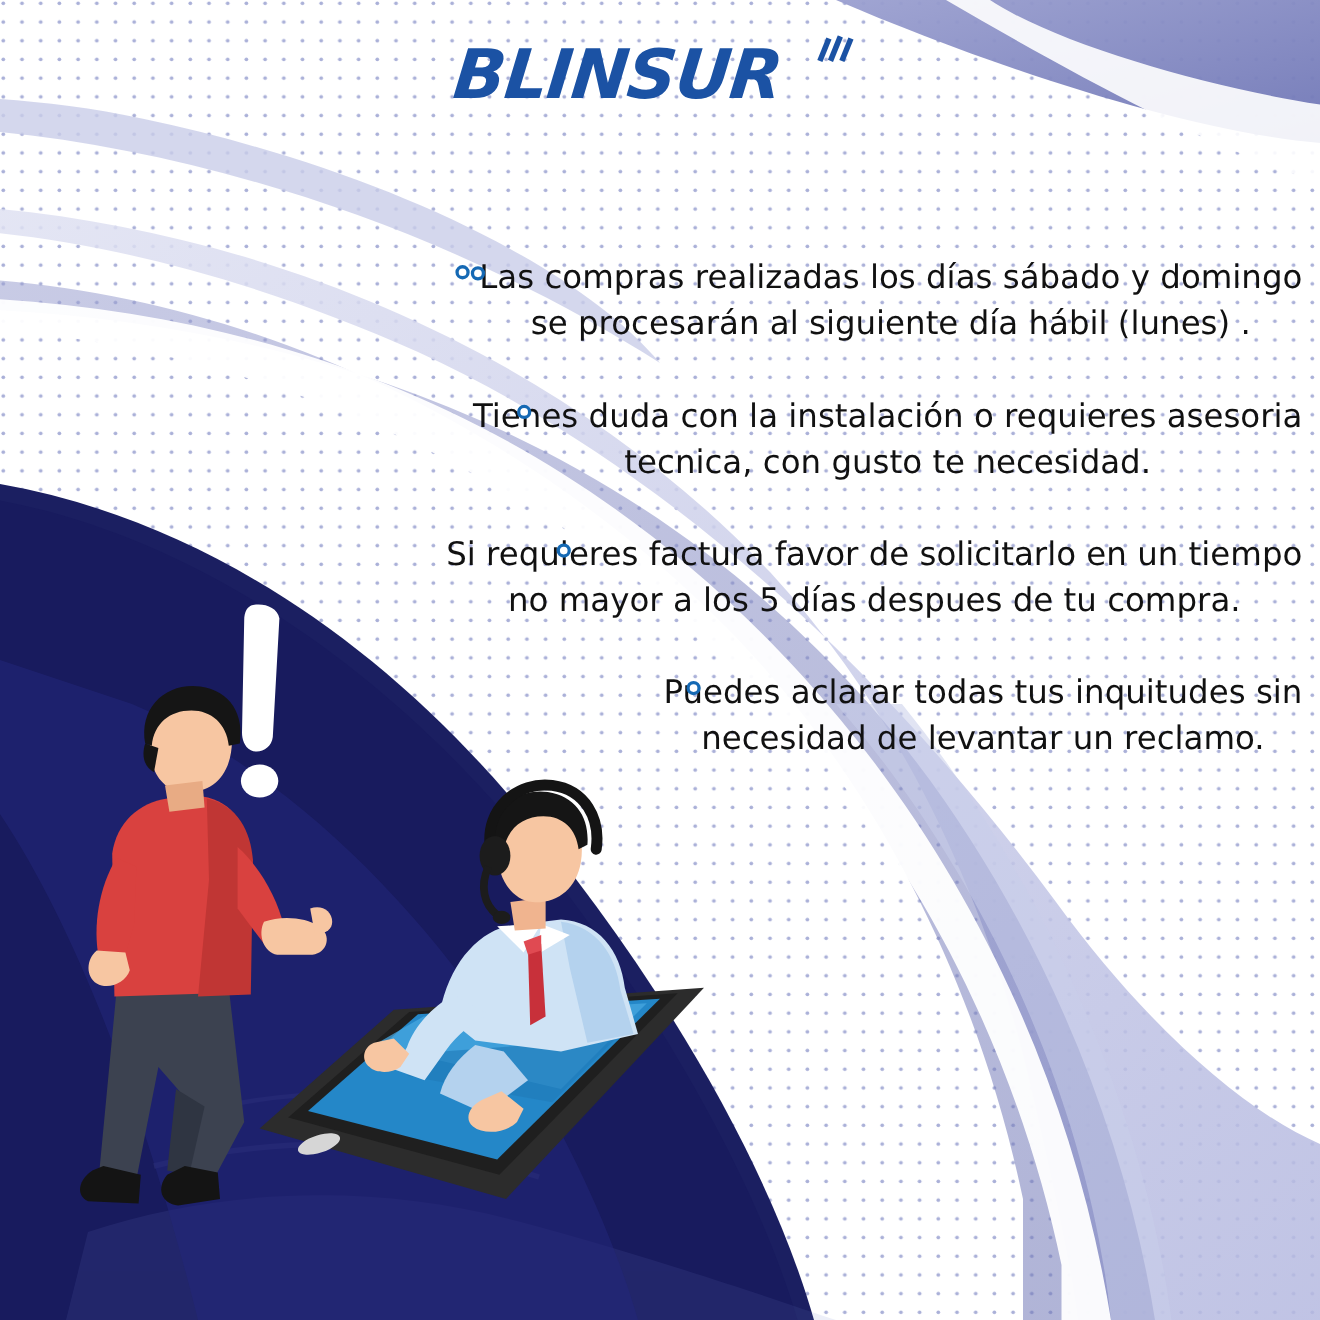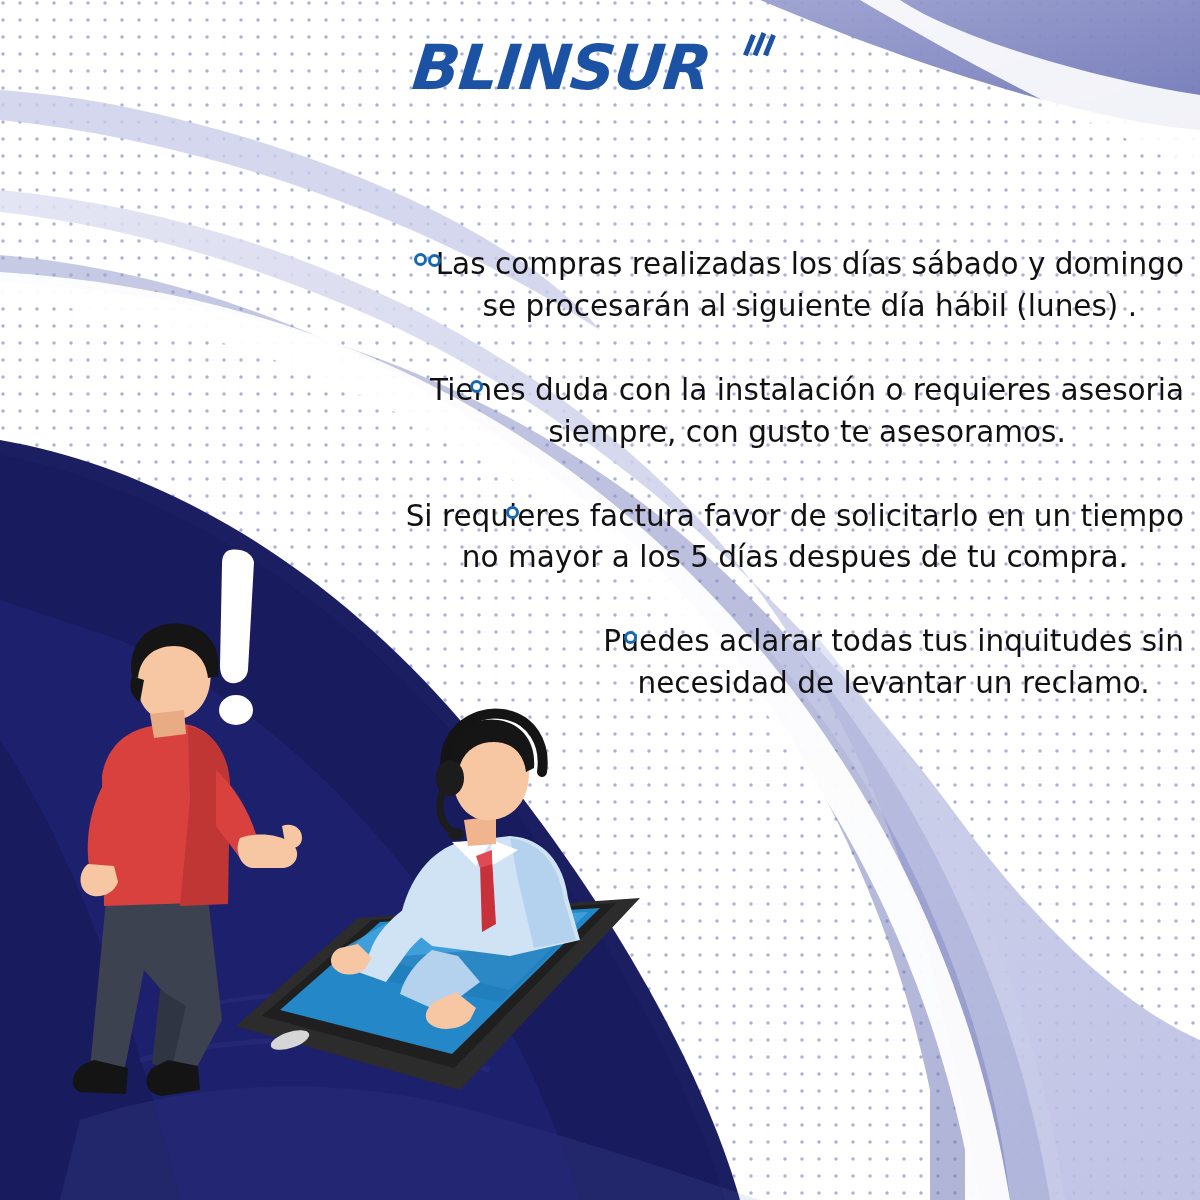--- a/index.html
+++ b/index.html
@@ -56,21 +56,21 @@
     right: 8px;
     top: 4px;
     width: 52px;
     height: 50px;
   }
 
   
   .bullets {
     position: absolute;
     left: 400px;
-    top: 244px;
+    top: 232px;
     width: 790px;
   }
   .bullet-row {
     position: relative;
     margin-bottom: 42px;
     text-align: right;
     padding-right: 6px;
   }
   .bullet-row:last-child { margin-bottom: 0; }
   .bullet-text {
@@ -178,21 +178,21 @@
   <div class="bullets">
 
     <div class="bullet-row">
       <span class="bullet-text">Las compras realizadas los días sábado y domingo
 se procesarán al siguiente día hábil (lunes) .<span class="bullet-dot"></span></span>
       <span class="bullet-dot" style="position:absolute; left:28px; top:10px;"></span>
     </div>
 
     <div class="bullet-row">
       <span class="bullet-text">Tienes duda con la instalación o requieres asesoria
-siempre, con gusto te asesoramos.</span>
+tecnica, con gusto te necesidad.</span>
       <span class="bullet-dot" style="position:absolute; left:70px; top:10px;"></span>
     </div>
 
     <div class="bullet-row">
       <span class="bullet-text">Si requieres factura favor de solicitarlo en un tiempo
 no mayor a los 5 días despues de tu compra.</span>
       <span class="bullet-dot" style="position:absolute; left:106px; top:10px;"></span>
     </div>
 
     <div class="bullet-row">

